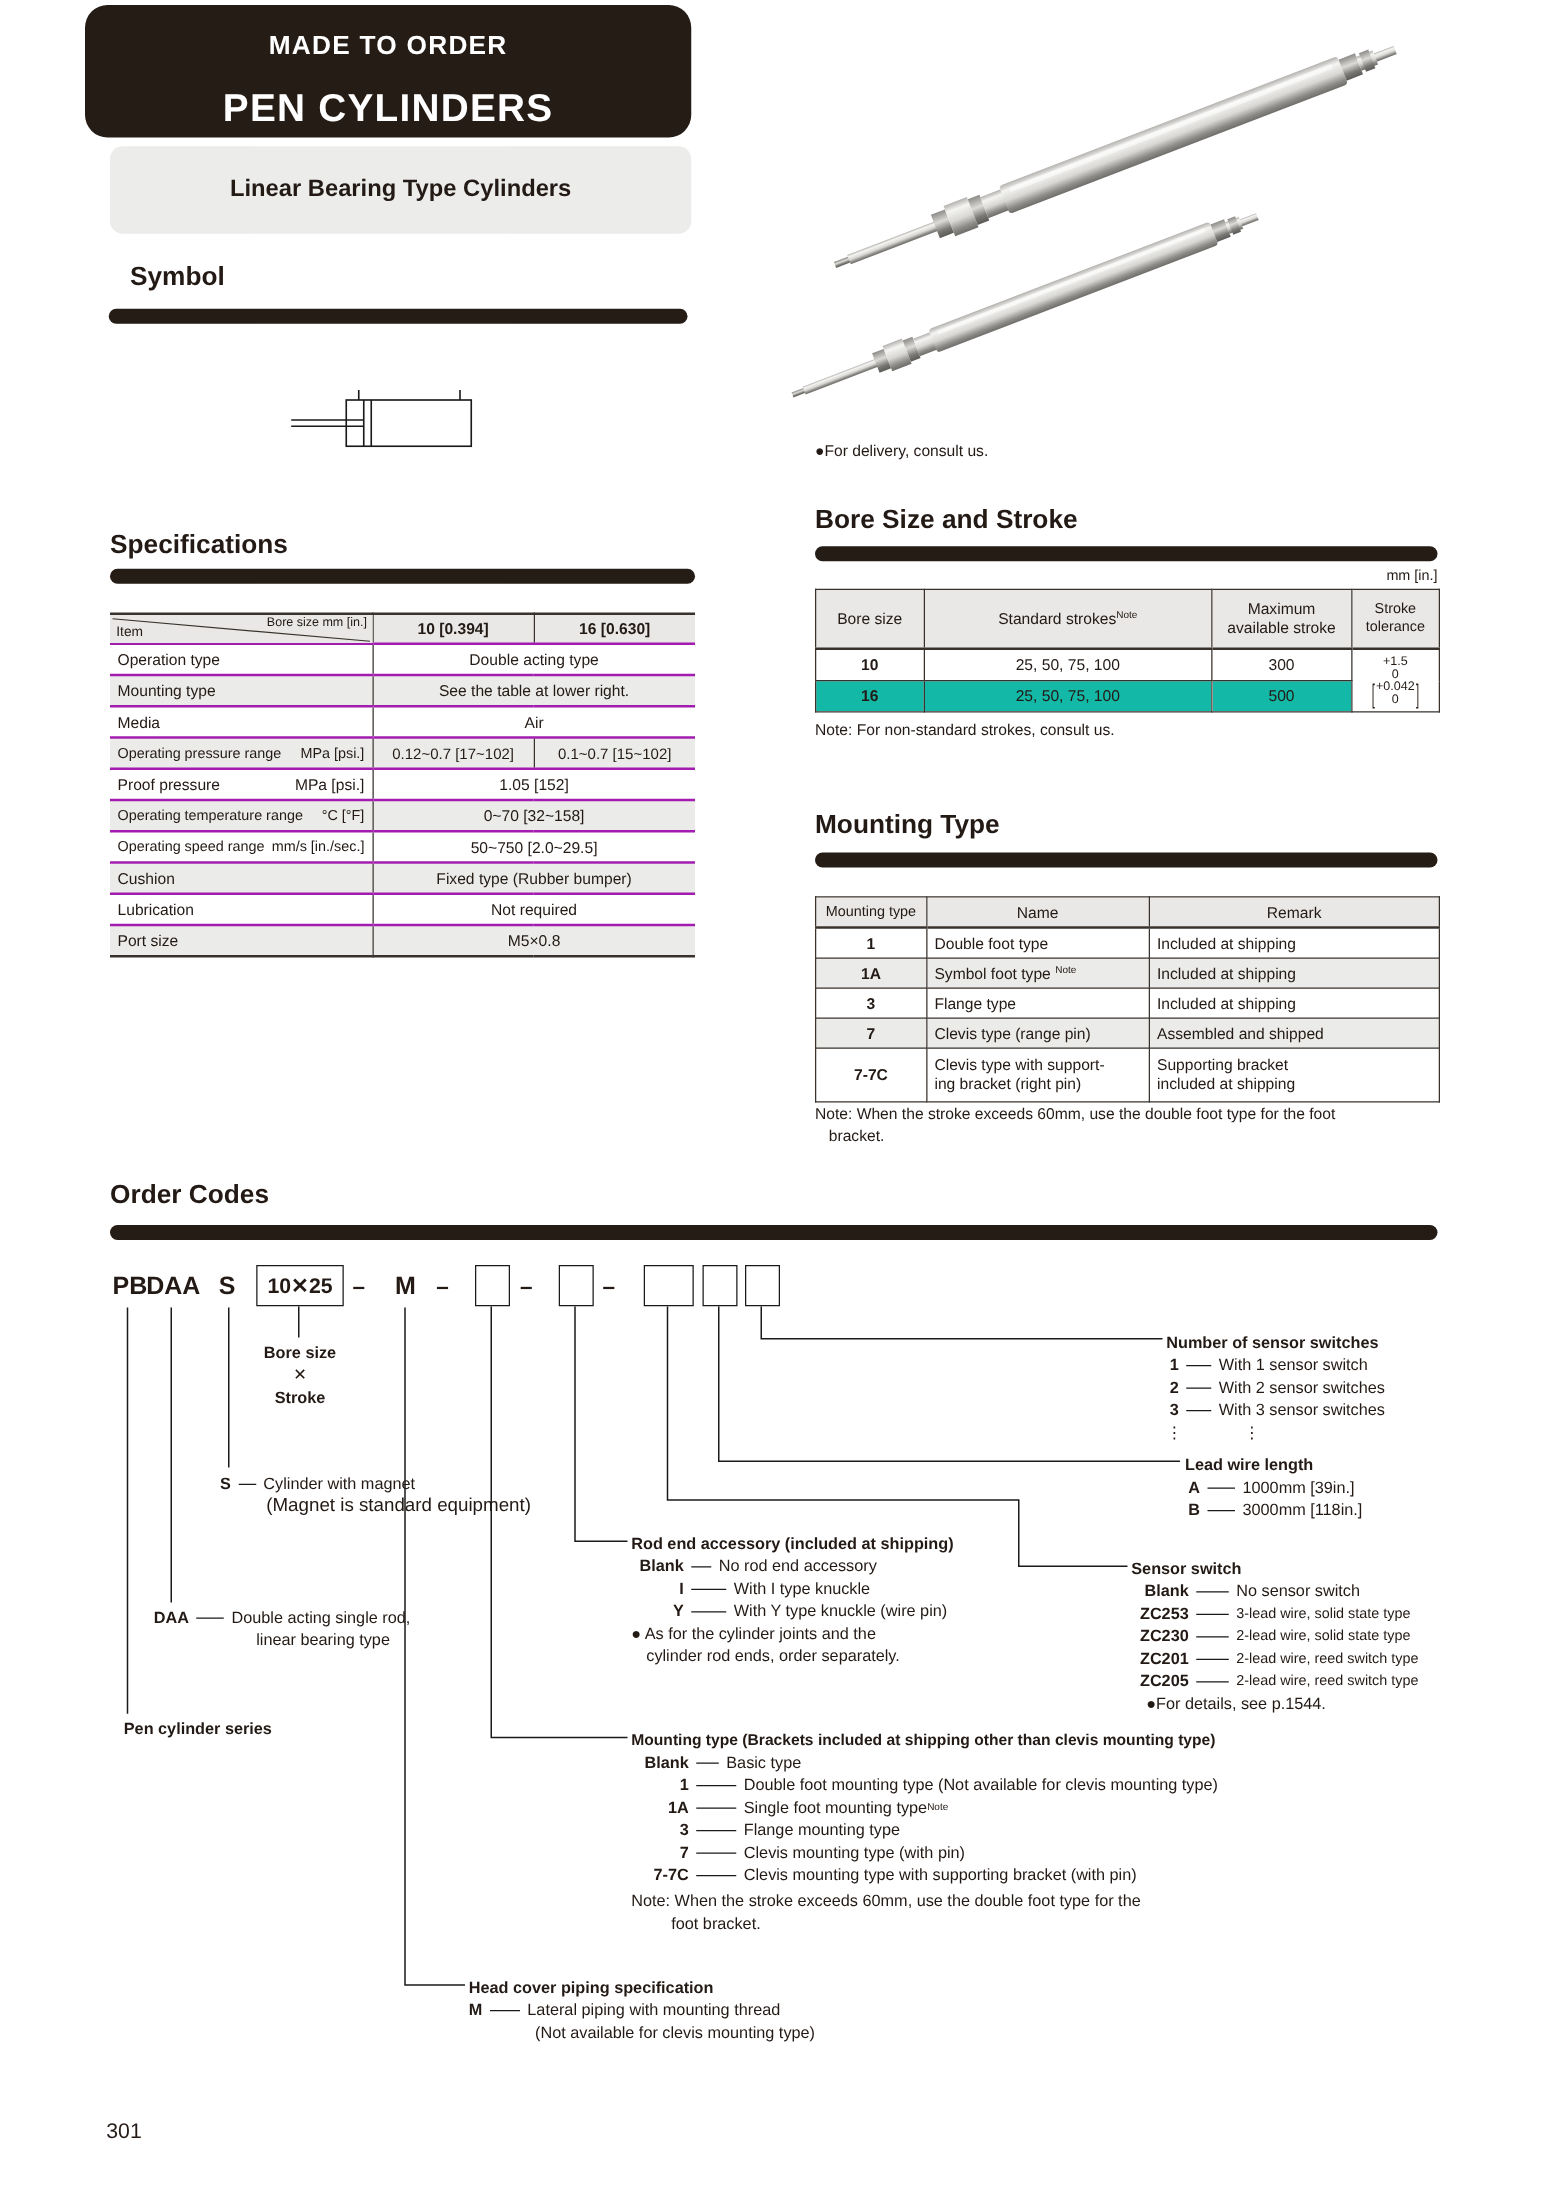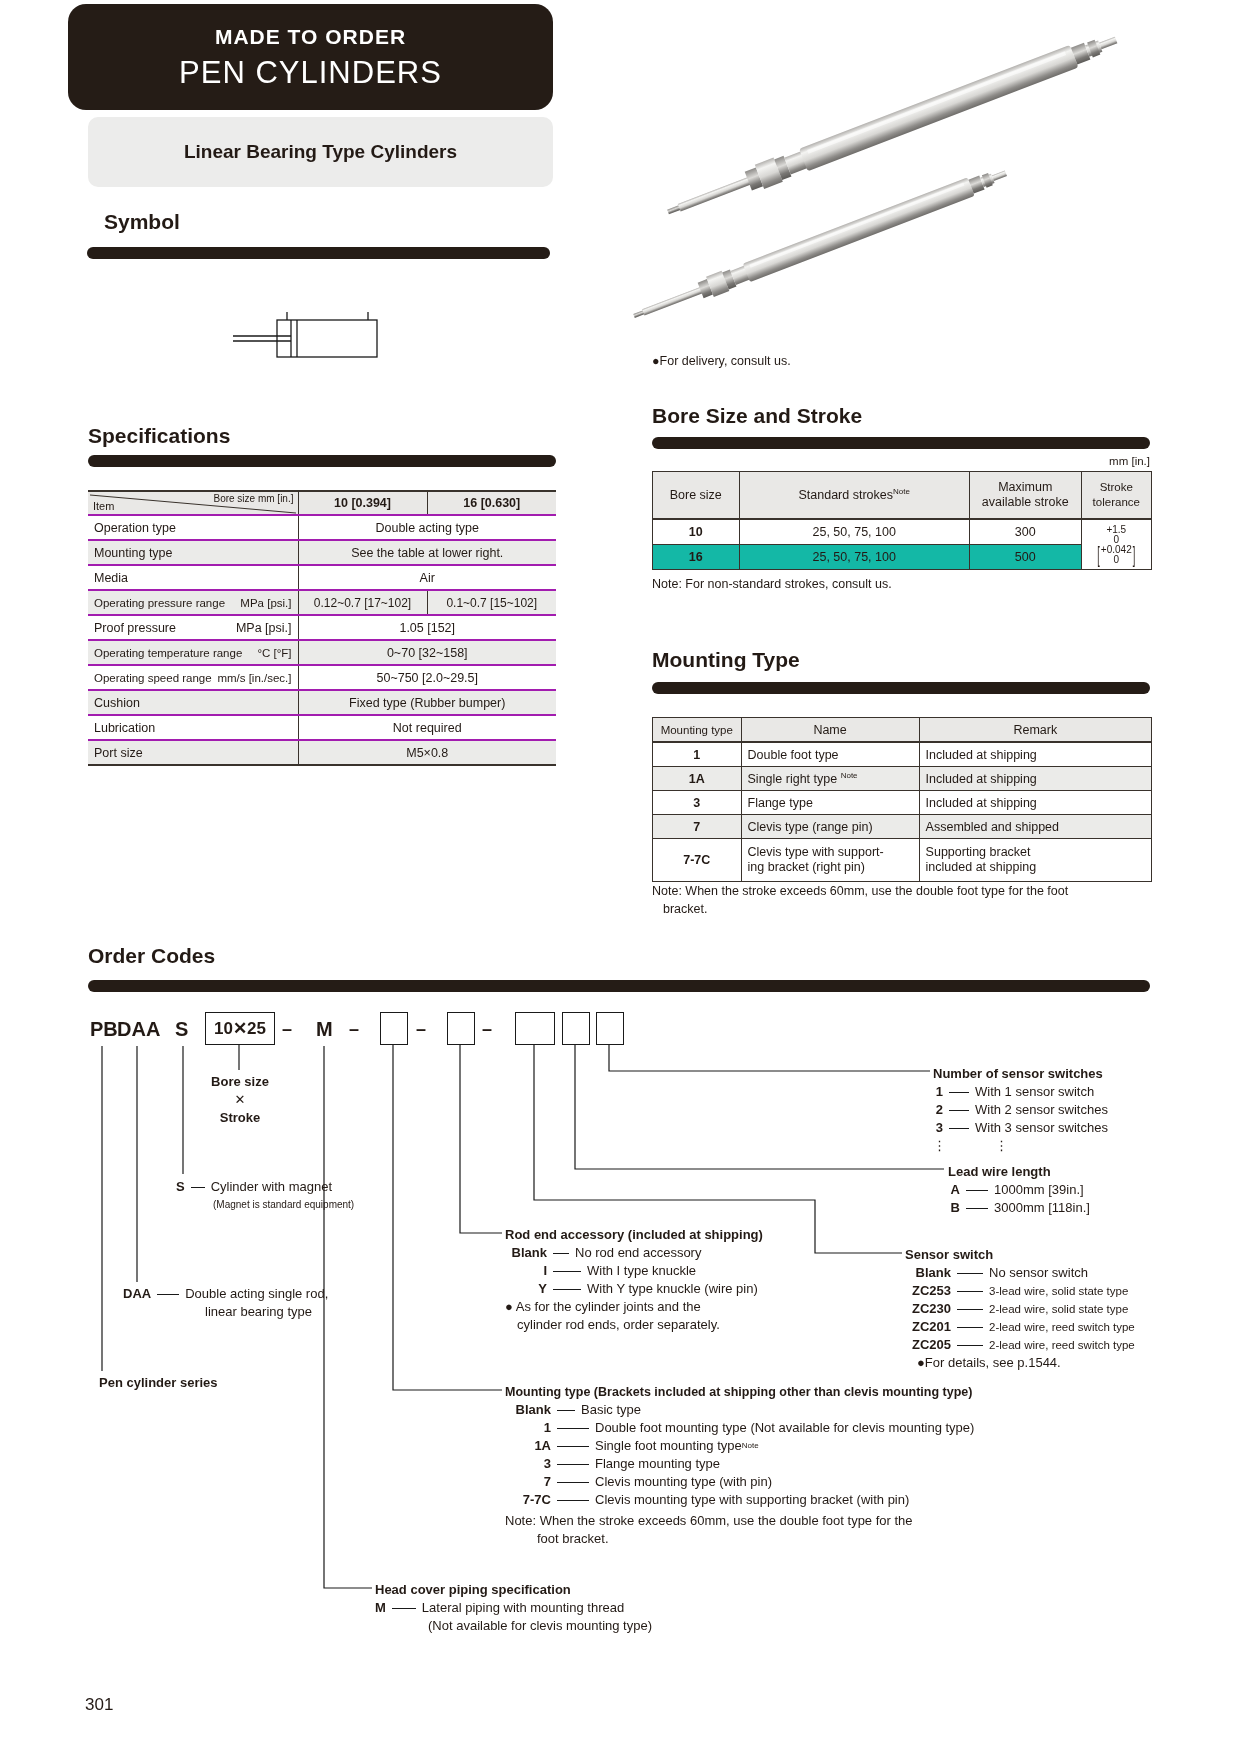--- a/index.html
+++ b/index.html
@@ -3,21 +3,21 @@
 <meta charset="utf-8">
 <style>
   html,body{margin:0;padding:0;background:#fff}
   #page{position:relative;width:1240px;height:1754px;background:#fff;
         font-family:"Liberation Sans",sans-serif;color:#231a15;overflow:hidden}
   .abs{position:absolute}
   
   .badge{left:68px;top:4px;width:485px;height:106px;background:#251c16;border-radius:18px;
          color:#fff;text-align:center}
   .badge .b1{font-size:21px;font-weight:bold;letter-spacing:1px;margin-top:21px}
-  .badge .b2{font-size:31px;font-weight:normal;letter-spacing:1px;margin-top:6px}
+  .badge .b2{font-size:31px;font-weight:bold;letter-spacing:1px;margin-top:20px}
   .graybox{left:88px;top:117px;width:465px;height:70px;background:#ececeb;border-radius:10px;
            text-align:center;line-height:70px;font-size:19px;font-weight:bold}
   .h1{font-size:21px;font-weight:bold;white-space:nowrap}
   .bar{height:12px;background:#251c16;border-radius:6px}
   .note{font-size:12.5px;white-space:nowrap}
   .unitlab{font-size:11.5px}
   
   table{border-collapse:collapse;table-layout:fixed;color:#231a15}
   td,th{padding:0 6px;font-weight:normal;font-size:12.5px;overflow:hidden;white-space:nowrap}
   sup{font-size:8px}
@@ -56,21 +56,21 @@
   .bbox{position:absolute;border:1.6px solid #1a1a1a;width:68px;height:31px;background:#fff;
         text-align:center;line-height:31px;font-size:17px;font-weight:bold}
   .dash{font-size:18px;font-weight:bold}
   .fig{position:absolute;font-size:13px;line-height:18px}
   .ft{font-weight:bold;white-space:nowrap}
   .fr{display:flex;align-items:center;white-space:nowrap;height:18px}
   .fc{font-weight:bold;text-align:right;flex:none}
   .ln{flex:none;border-top:1.4px solid #1a1a1a;height:0;margin:0 6px}
   .fx{white-space:nowrap}
   .fs{font-size:11.5px}
-  .sub{font-size:10px}
+  .sub{font-size:15px}
   .ctr{text-align:center}
   .pageno{font-size:17px}
   svg.overlay{position:absolute;left:0;top:0;pointer-events:none}
 </style>
 </head>
 <body>
 
 <div id="page">
 
   <svg class="overlay" width="1240" height="1754" viewBox="0 0 1240 1754">
@@ -342,21 +342,21 @@
       <th>Name</th>
       <th>Remark</th>
     </tr>
     <tr>
       <td class="cd">1</td>
       <td>Double foot type</td>
       <td>Included at shipping</td>
     </tr>
     <tr class="z">
       <td class="cd">1A</td>
-      <td><span>Single right type</span> <sup>Note</sup></td>
+      <td><span>Symbol foot type</span> <sup>Note</sup></td>
       <td>Included at shipping</td>
     </tr>
     <tr>
       <td class="cd">3</td>
       <td>Flange type</td>
       <td>Included at shipping</td>
     </tr>
     <tr class="z">
       <td class="cd">7</td>
       <td>Clevis type (range pin)</td>

